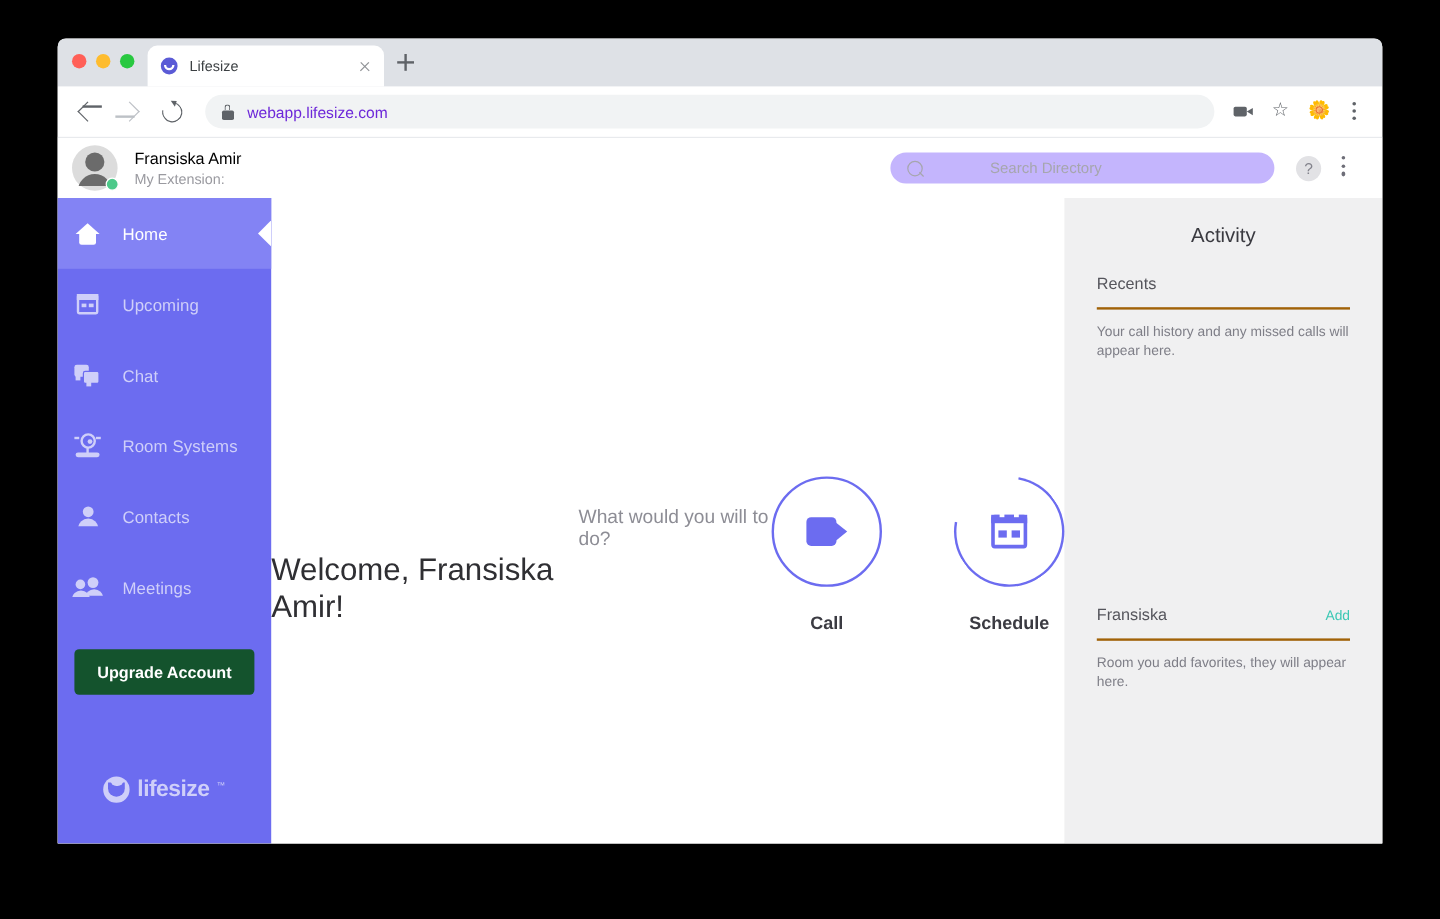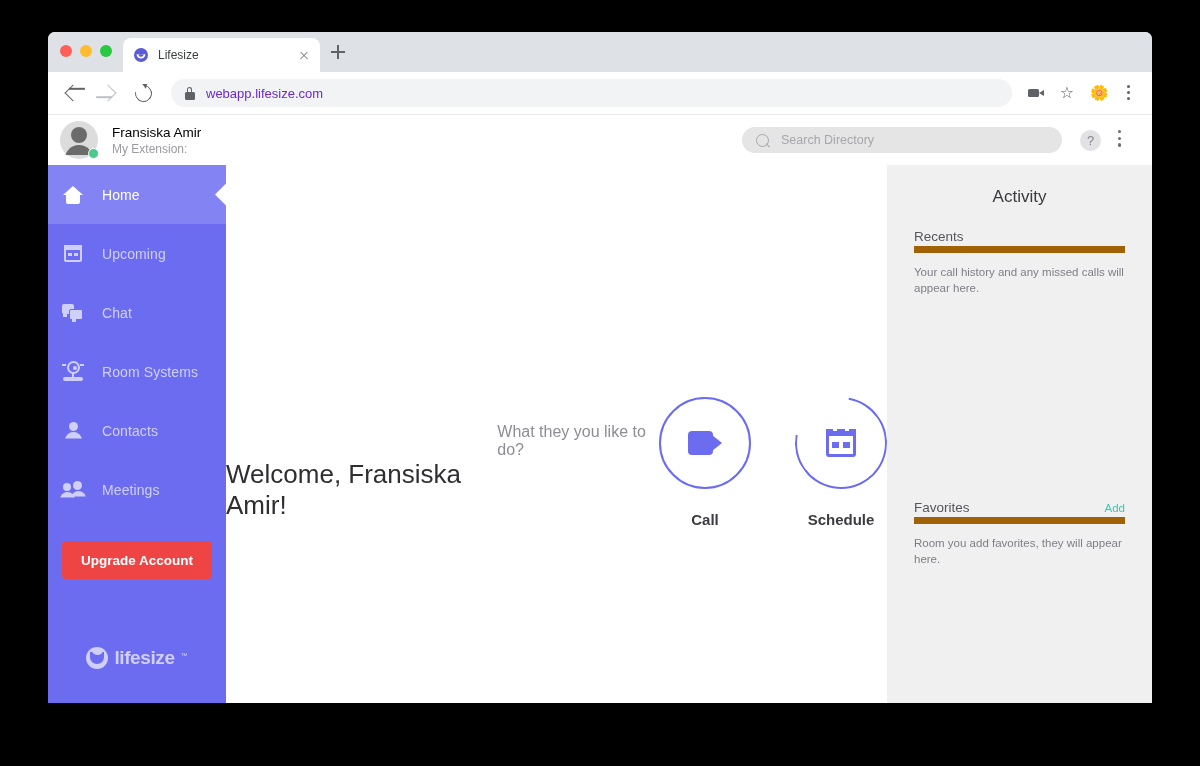--- a/index.html
+++ b/index.html
@@ -131,22 +131,22 @@
     background:#6b6b6b;clip-path:inset(0 0 8px 0);
   }
   .avatar .pres{
     position:absolute;right:-1px;bottom:0px;width:11px;height:11px;border-radius:50%;
     background:#4dc98a;border:1.5px solid #fff;box-sizing:border-box;
   }
   .u-name{font-size:13.5px;color:#000000;line-height:17px;}
   .u-ext{font-size:12px;color:#9a9aa0;line-height:16px;}
   .appbar-spacer{flex:1;}
   .search{
-    width:320px;height:26px;background:#e5e5e5;border-radius:13px;display:flex;
-    align-items:center;padding:0 14px;box-sizing:border-box;flex:0 0 320px;
+    width:320px;height:26px;background:#c4b5fd;border-radius:13px;display:flex;
+    align-items:center;padding:0 14px;box-sizing:border-box;flex:0 0 320px;gap:44px;
   }
   .mag{
     width:11px;height:11px;border:1.4px solid #a6a6ad;border-radius:50%;position:relative;
     flex:0 0 11px;margin-right:10px;
   }
   .mag:after{
     content:"";position:absolute;left:8.5px;top:8.5px;width:4.5px;height:1.4px;
     background:#a6a6ad;transform:rotate(45deg);transform-origin:left center;
   }
   .search input{
@@ -208,21 +208,21 @@
   .g-room .rs{position:absolute;left:10.2px;top:12px;width:2px;height:5px;background:#cfcff9;}
   .g-room .rb{position:absolute;left:1px;top:16.5px;width:20px;height:4px;background:#cfcff9;border-radius:2px;}
   .g-room .rw{position:absolute;left:0px;top:3px;width:4px;height:2px;background:#cfcff9;box-shadow:18px 0 0 #cfcff9;}
 
   .g-grp .h1{position:absolute;left:1px;top:4px;width:8px;height:8px;border-radius:50%;background:#cfcff9;}
   .g-grp .h2{position:absolute;left:11px;top:2px;width:9px;height:9px;border-radius:50%;background:#cfcff9;}
   .g-grp .b1{position:absolute;left:-2px;top:13px;width:15px;height:12px;border-radius:8px 8px 0 0;background:#cfcff9;clip-path:inset(0 0 6px 0);}
   .g-grp .b2{position:absolute;left:9px;top:12px;width:15px;height:12px;border-radius:8px 8px 0 0;background:#cfcff9;clip-path:inset(0 0 6px 0);}
 
   .upgrade{
-    margin:22px 14px 0;height:38px;background:#ef4444;border-radius:4px;color:#fff;
+    margin:22px 14px 0;height:38px;background:#14532d;border-radius:4px;color:#fff;
     font-size:13.5px;font-weight:bold;display:flex;align-items:center;justify-content:center;
     border:none;font-family:inherit;cursor:pointer;
   }
   .sb-spacer{flex:1;}
   .logo{
     display:flex;align-items:center;justify-content:center;padding-bottom:34px;gap:6px;
   }
   .logo-mark{width:22px;height:22px;position:relative;}
   .logo-mark .ring{
     position:absolute;inset:0;border-radius:50%;background:#cfcff9;
@@ -235,21 +235,21 @@
     content:"";position:absolute;left:1.5px;top:-2px;width:11px;height:5px;
     background:#cfcff9;border-radius:0 0 11px 11px;
   }
   .logo-text{font-size:19px;font-weight:bold;color:#cfcff9;letter-spacing:-.4px;}
   .logo-tm{font-size:7px;color:#cfcff9;align-self:flex-start;margin-top:5px;}
 
   
   .main{flex:1;background:#fff;display:flex;flex-direction:row;align-items:center;min-width:0;}
   .welcome{font-size:26px;color:#2f2f33;margin-top:129px;font-weight:normal;}
   .sub{font-size:16px;color:#8d8d95;margin-top:14px;}
-  .actions{display:flex;gap:44px;margin-top:56px;text-align:center;}
+  .actions{display:flex;gap:60px;margin-top:56px;text-align:center;}
   .action{display:flex;flex-direction:column;align-items:center;cursor:pointer;}
   .circle{
     width:88px;height:88px;border-radius:50%;display:flex;align-items:center;
     justify-content:center;position:relative;
   }
   .circle.full{border:2px solid #6c6cf0;}
   .circle.arc{
     border:2px solid #6c6cf0;
     border-top-color:transparent;
     transform:rotate(-35deg);
@@ -273,21 +273,21 @@
   
   .activity{
     width:265px;flex:0 0 265px;background:#f0f0f1;padding:0 27px;box-sizing:border-box;
   }
   .activity-title{
     font-size:17px;color:#3a3a40;text-align:center;margin-top:22px;font-weight:normal;
   }
   .sec{margin-top:22px;}
   .sec-head{
     display:flex;align-items:baseline;justify-content:space-between;
-    border-bottom:7px solid #a16207;padding-bottom:2px;
+    border-bottom:2px solid #a16207;padding-bottom:12px;
   }
   .sec-title{font-size:13.5px;color:#55555c;}
   .sec-add{font-size:11.5px;color:#3cc8b4;cursor:pointer;}
   .sec-empty{font-size:11.5px;color:#7e7e87;line-height:16px;margin-top:11px;}
   .fav-sec{margin-top:204px;}
 </style>
 </head>
 <body>
 
 <div class="window">
@@ -445,21 +445,21 @@
             <span class="ring"></span>
               <span class="smile"></span>
           </span>
           <span class="logo-text">lifesize</span>
           <span class="logo-tm">™</span>
         </div>
       </div>
 
       <div class="main">
         <h1 class="welcome">Welcome, Fransiska Amir!</h1>
-        <div class="sub">What they you like to do?</div>
+        <div class="sub">What would you will to do?</div>
 
         <div class="actions">
 
           <div class="action">
             <div class="circle full">
               <span class="ico-cam">
                 <span class="bx"></span>
                   <span class="tri"></span>
               </span>
             </div>
@@ -488,21 +488,21 @@
 
         <div class="sec">
           <div class="sec-head">
             <span class="sec-title">Recents</span>
           </div>
           <div class="sec-empty">Your call history and any missed calls will appear here.</div>
         </div>
 
         <div class="sec fav-sec">
           <div class="sec-head">
-            <span class="sec-title">Favorites</span>
+            <span class="sec-title">Fransiska</span>
             <span class="sec-add">Add</span>
           </div>
           <div class="sec-empty">Room you add favorites, they will appear here.</div>
         </div>
       </div>
 
     </div>
   </div>
 </div>
 

